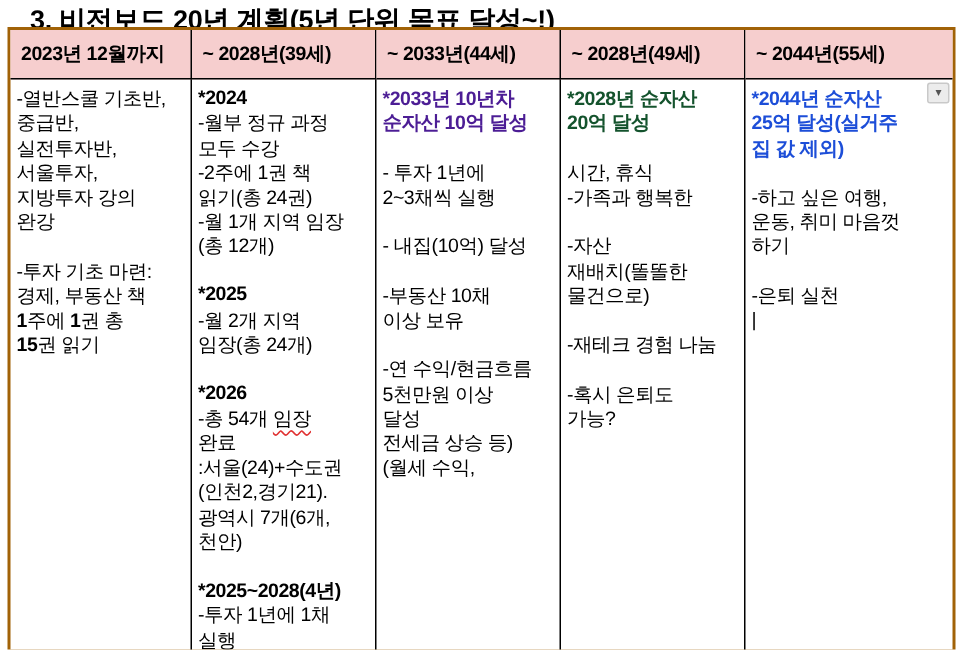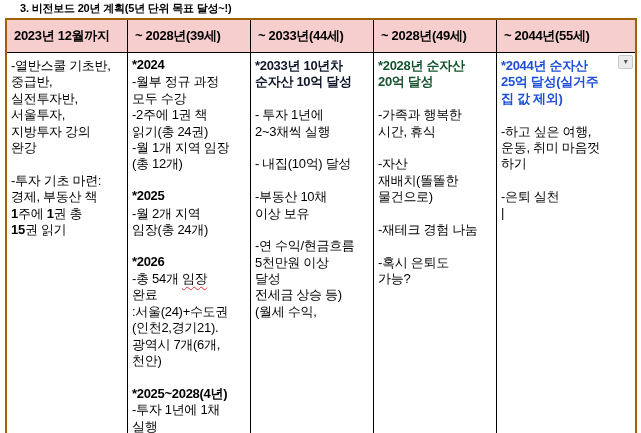--- a/index.html
+++ b/index.html
@@ -3,21 +3,21 @@
 <meta charset="utf-8">
 <style>
   html,body{margin:0;padding:0;background:#ffffff;}
   body{
     width:641px;height:433px;position:relative;overflow:hidden;
     font-family:"Liberation Sans","DejaVu Sans",sans-serif;
     color:#000;
   }
   .title{
     position:absolute;left:20px;top:1px;
-    font-size:11px;font-weight:700;letter-spacing:-0.2px;
+    font-size:18px;font-weight:700;letter-spacing:-0.2px;
   }
   .vtable{
     position:absolute;left:5px;top:18px;width:632px;height:417px;
     box-sizing:border-box;border:2px solid #a16207;
     display:flex;flex-direction:column;background:#fff;
   }
   .hrow{
     display:grid;grid-template-columns:121px 123px 123px 123px 1fr;
     height:33px;flex:0 0 33px;
   }
@@ -33,21 +33,21 @@
     flex:1;
   }
   .bcell{
     box-sizing:border-box;border-right:1px solid #000;
     padding:4px 1px 0 4px;font-size:13px;letter-spacing:-0.3px;
     overflow:hidden;position:relative;
   }
   .bcell:last-child{border-right:none;}
   .line{height:16.4px;white-space:nowrap;}
   .b{font-weight:700;}
-  .red{color:#0f172a;font-weight:700;}
+  .red{color:#4c1d95;font-weight:700;}
   .blue{color:#14532d;font-weight:700;}
   .magenta{color:#1d4ed8;font-weight:700;}
   .wavy{
     text-decoration:underline;text-decoration-style:wavy;
     text-decoration-color:#E03131;text-decoration-thickness:1px;
     text-underline-offset:3px;
   }
   .opt-btn{
     position:absolute;top:2px;right:2px;width:15px;height:14px;
     box-sizing:border-box;background:#ECECEC;border:1px solid #C9C9C9;
@@ -123,22 +123,22 @@
         <div class="line"><span>-연 수익/현금흐름</span></div>
         <div class="line"><span>5천만원 이상</span></div>
         <div class="line"><span>달성</span></div>
         <div class="line"><span>전세금 상승 등)</span></div>
         <div class="line"><span>(월세 수익,</span></div>
       </div>
     <div class="bcell">
         <div class="line"><span class="blue">*2028년 순자산</span></div>
         <div class="line"><span class="blue">20억 달성</span></div>
         <div class="line">&nbsp;</div>
+        <div class="line"><span>시간, 휴식</span></div>
         <div class="line"><span>-가족과 행복한</span></div>
-        <div class="line"><span>시간, 휴식</span></div>
         <div class="line">&nbsp;</div>
         <div class="line"><span>-자산</span></div>
         <div class="line"><span>재배치(똘똘한</span></div>
         <div class="line"><span>물건으로)</span></div>
         <div class="line">&nbsp;</div>
         <div class="line"><span>-재테크 경험 나눔</span></div>
         <div class="line">&nbsp;</div>
         <div class="line"><span>-혹시 은퇴도</span></div>
         <div class="line"><span>가능?</span></div>
       </div>

